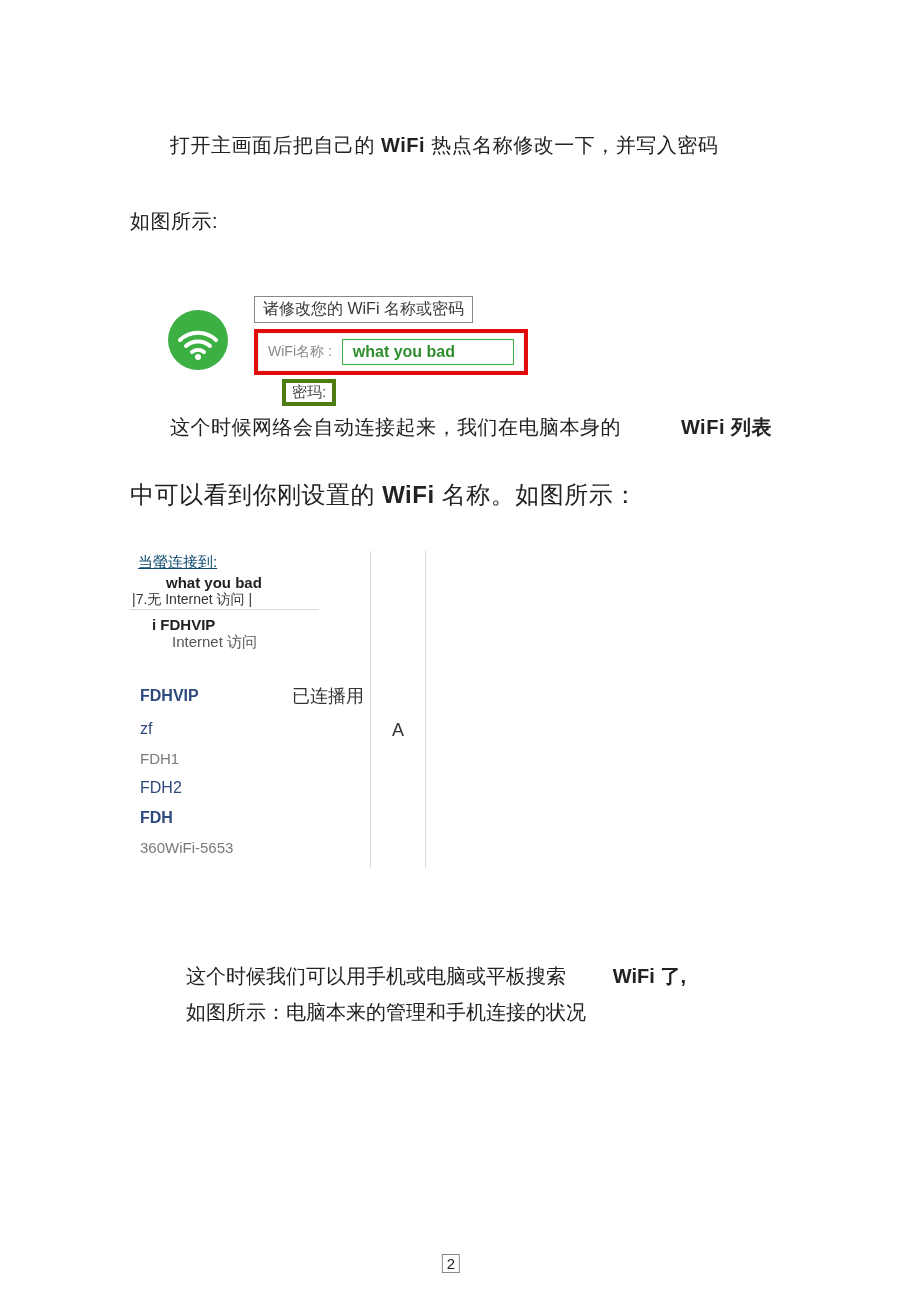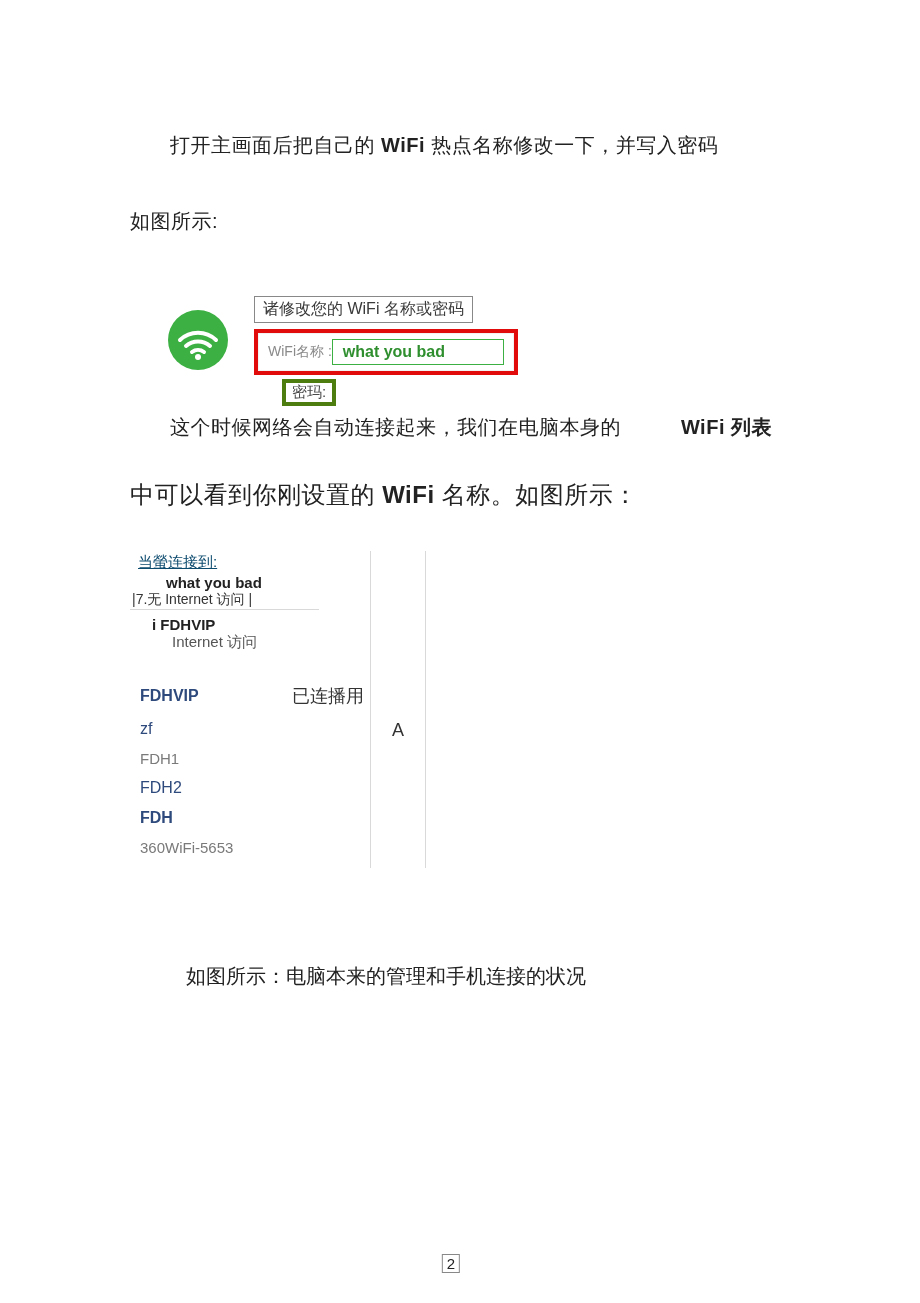--- a/index.html
+++ b/index.html
@@ -53,20 +53,21 @@
     font-size: 16px;
     color: #3a3a3a;
     align-self: flex-start;
     margin-bottom: 6px;
   }
   .name-row {
     border: 4px solid #e20b0b;
     padding: 6px 10px;
     display: flex;
     align-items: center;
+    gap: 10px;
     box-shadow: 0 0 0 1px rgba(0,0,0,.05) inset;
   }
   .name-row .lbl { font-size: 14px; color: #8a8a8a; }
   .name-row .field {
     border: 1px solid #3CB043;
     color: #2f8f2f;
     font-weight: 700;
     font-size: 16px;
     padding: 3px 10px;
     min-width: 150px;
@@ -246,17 +247,21 @@
           </div>
         </div>
     </div>
     <div class="right-col">
       <div class="rcell" style="margin-bottom:auto;margin-top:170px;color:#333;font-weight:400">A</div>
       <div id="right-extras"></div>
     </div>
   </div>
 
   <div class="paragroup">
+    <div class="line1">
+      <span>这个时候我们可以用手机或电脑或平板搜索</span>
+      <span class="bold">WiFi 了,</span>
+    </div>
     <div>如图所示：电脑本来的管理和手机连接的状况</div>
   </div>
 
   <div class="page-number">2</div>
 </div>
 
 </body></html>

